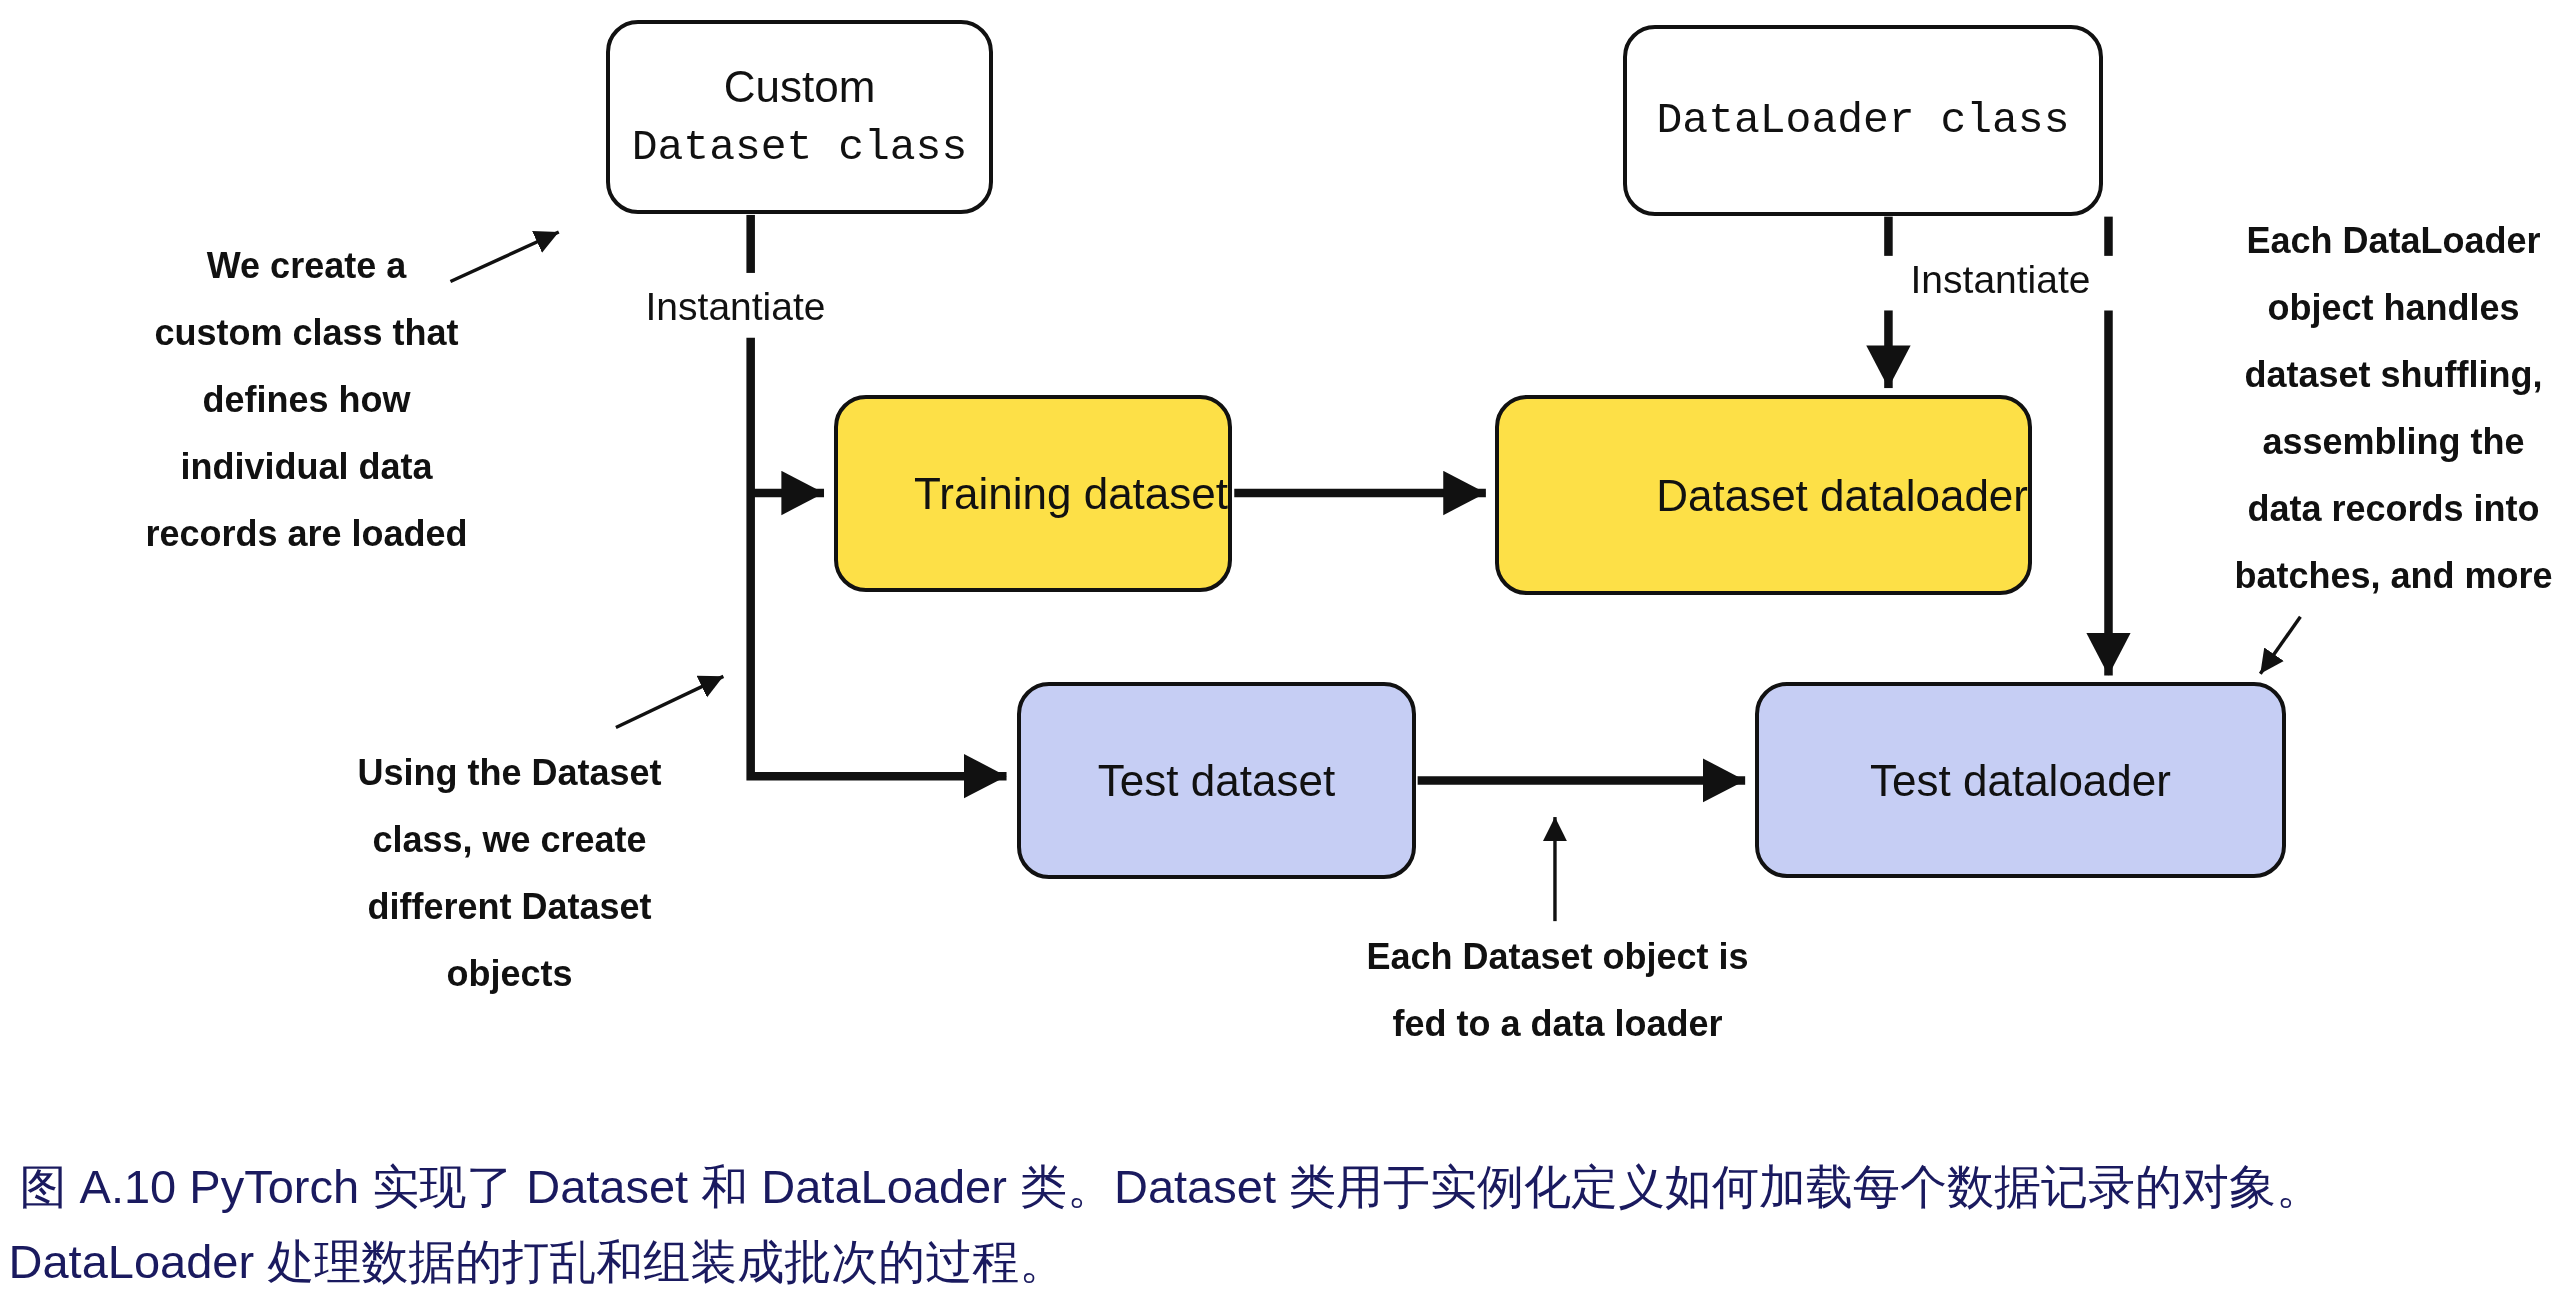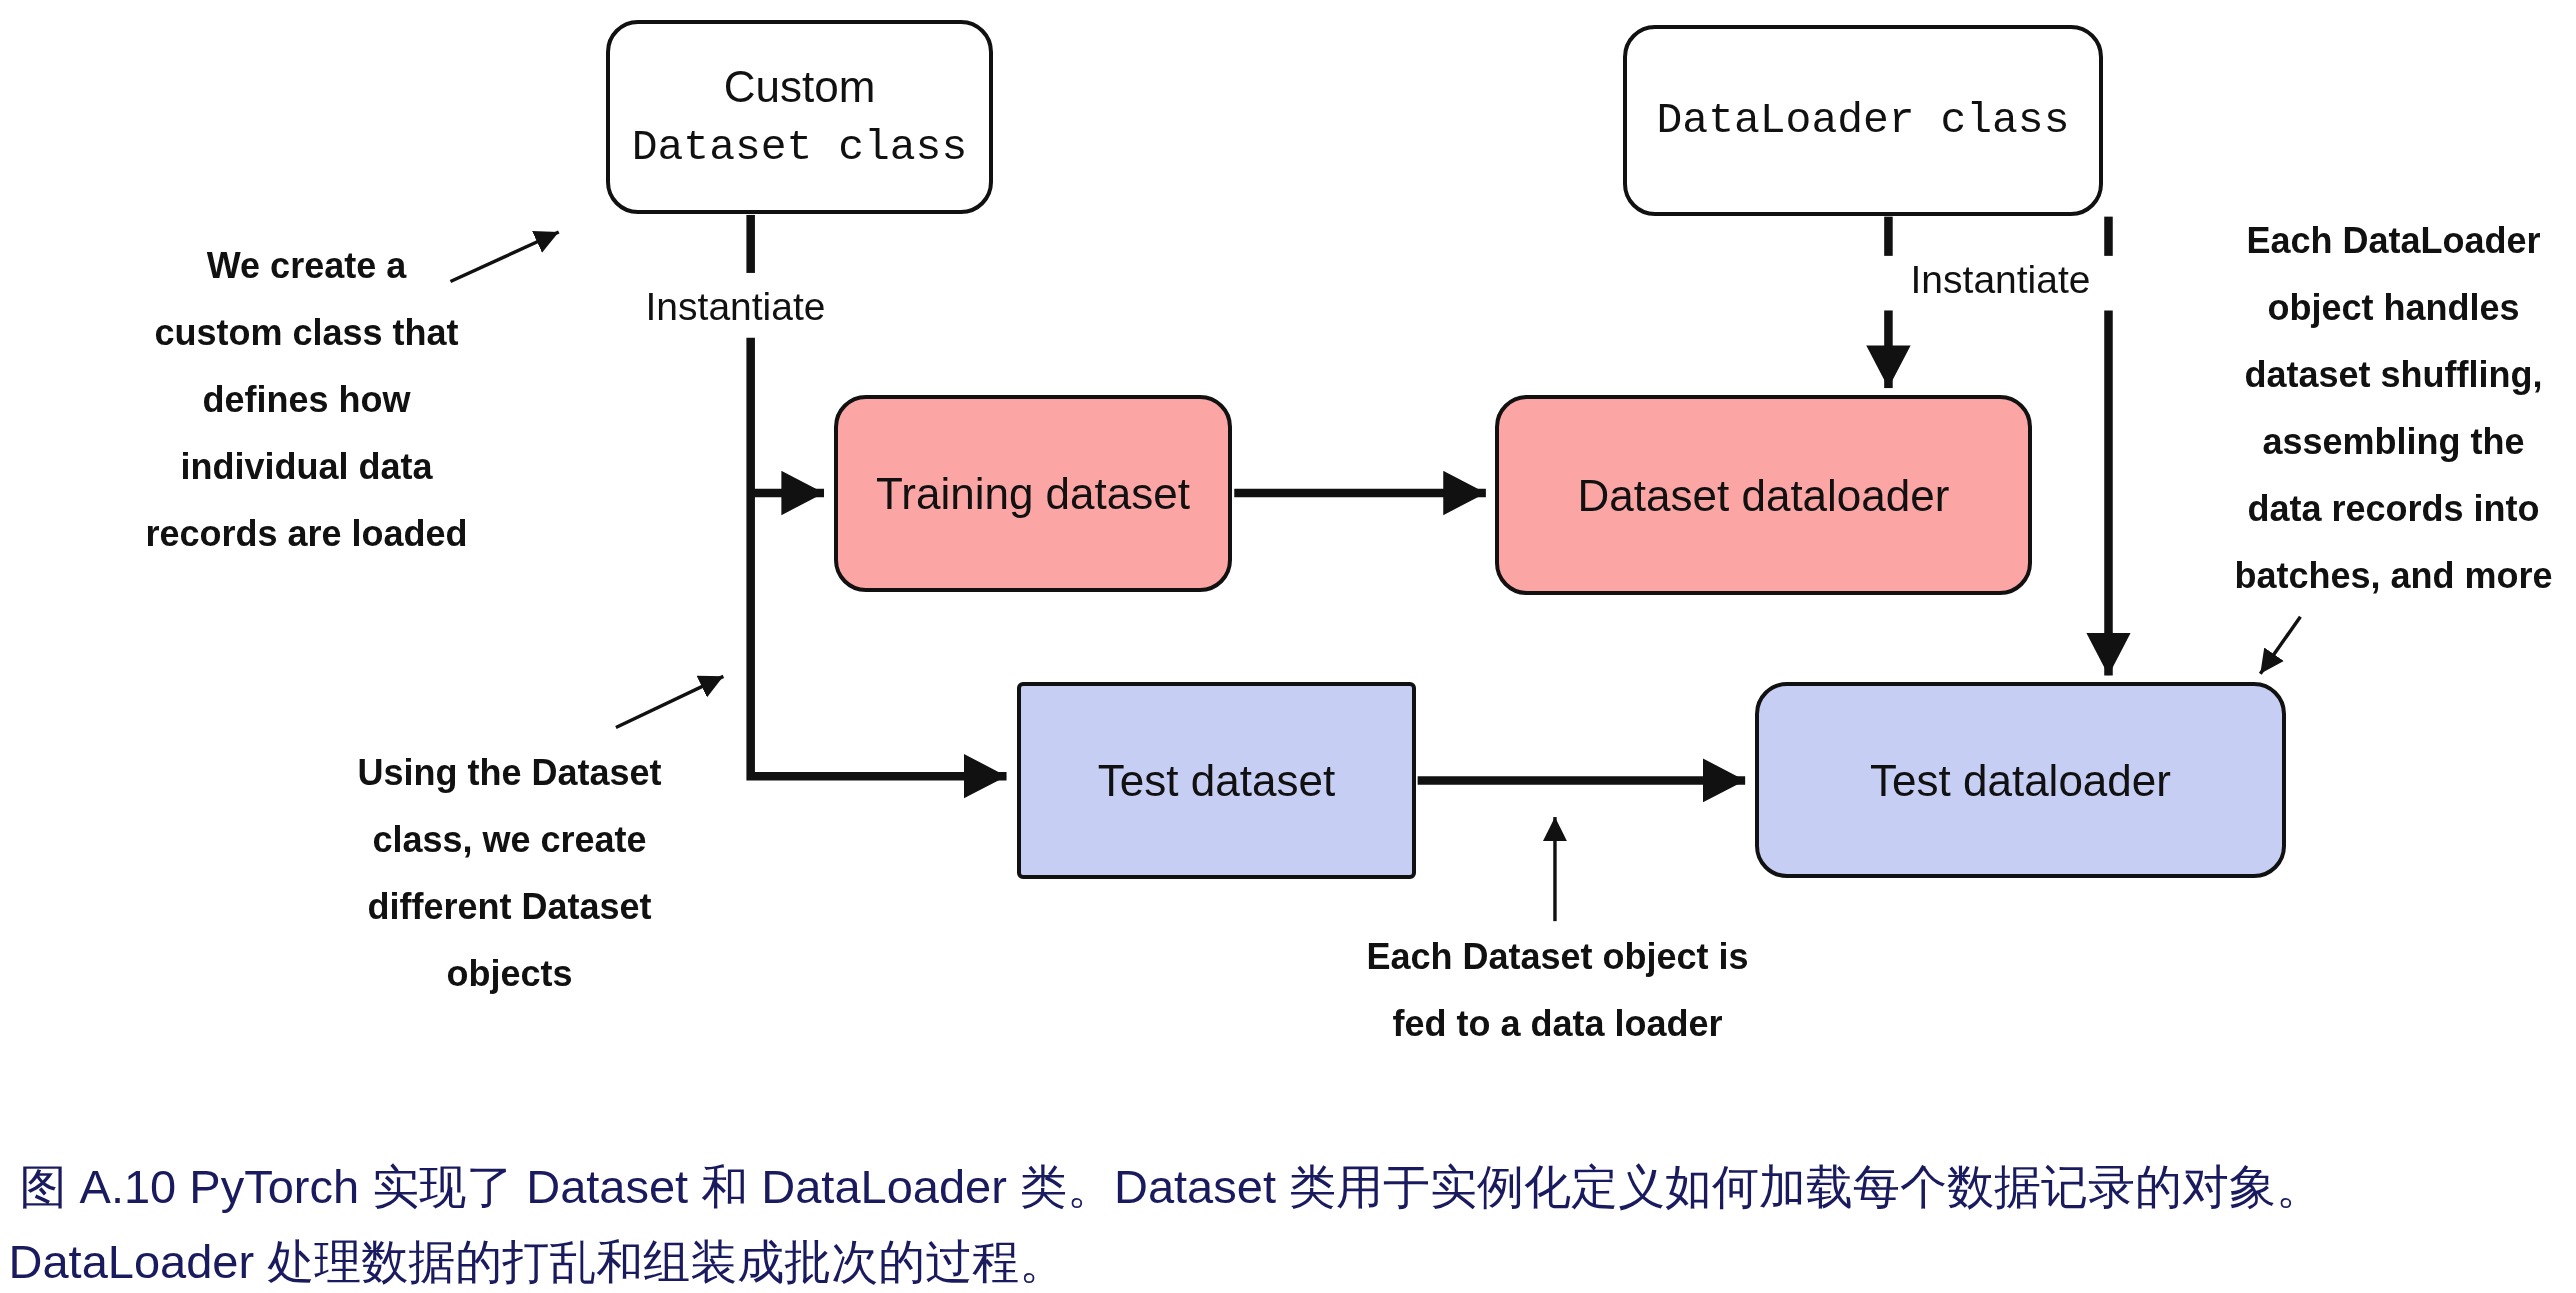--- a/index.html
+++ b/index.html
@@ -16,21 +16,21 @@
     position:absolute;
     box-sizing:border-box;
     border:4.3px solid #111111;
     border-radius:32px;
     background:#ffffff;
     display:flex;flex-direction:column;
     align-items:center;justify-content:center;
     text-align:center;
     font-size:44px;line-height:51px;
   }
-  .box.fill-training{background:#fca5a5;}
+  .box.fill-training{background:#fde047;align-items:flex-end;}
   .box.fill-test{background:#c6cef4;}
   .mono{font-family:"Liberation Mono", monospace;font-size:43px;}
   .box-gap{height:10.2px;}
   .edge-label{
     position:absolute;
     font-size:39px;line-height:44px;
     text-align:center;
     color:#111111;
     width:341px;
   }
@@ -100,21 +100,21 @@
   </div>
 
   <div class="box fill-training" style="left:834px;top:395px;width:398px;height:197px;">
     <div>Training dataset</div>
   </div>
 
   <div class="box fill-training" style="left:1495px;top:395px;width:537px;height:200px;">
     <div>Dataset dataloader</div>
   </div>
 
-  <div class="box fill-test" style="left:1017px;top:682px;width:399px;height:197px;border-radius:6px;">
+  <div class="box fill-test" style="left:1017px;top:682px;width:399px;height:197px;">
     <div>Test dataset</div>
   </div>
 
   <div class="box fill-test" style="left:1755px;top:682px;width:531px;height:196px;">
     <div>Test dataloader</div>
   </div>
 
   <div class="edge-label" style="left:565px;top:285px;">Instantiate</div>
   <div class="edge-label" style="left:1830px;top:258px;">Instantiate</div>
 

